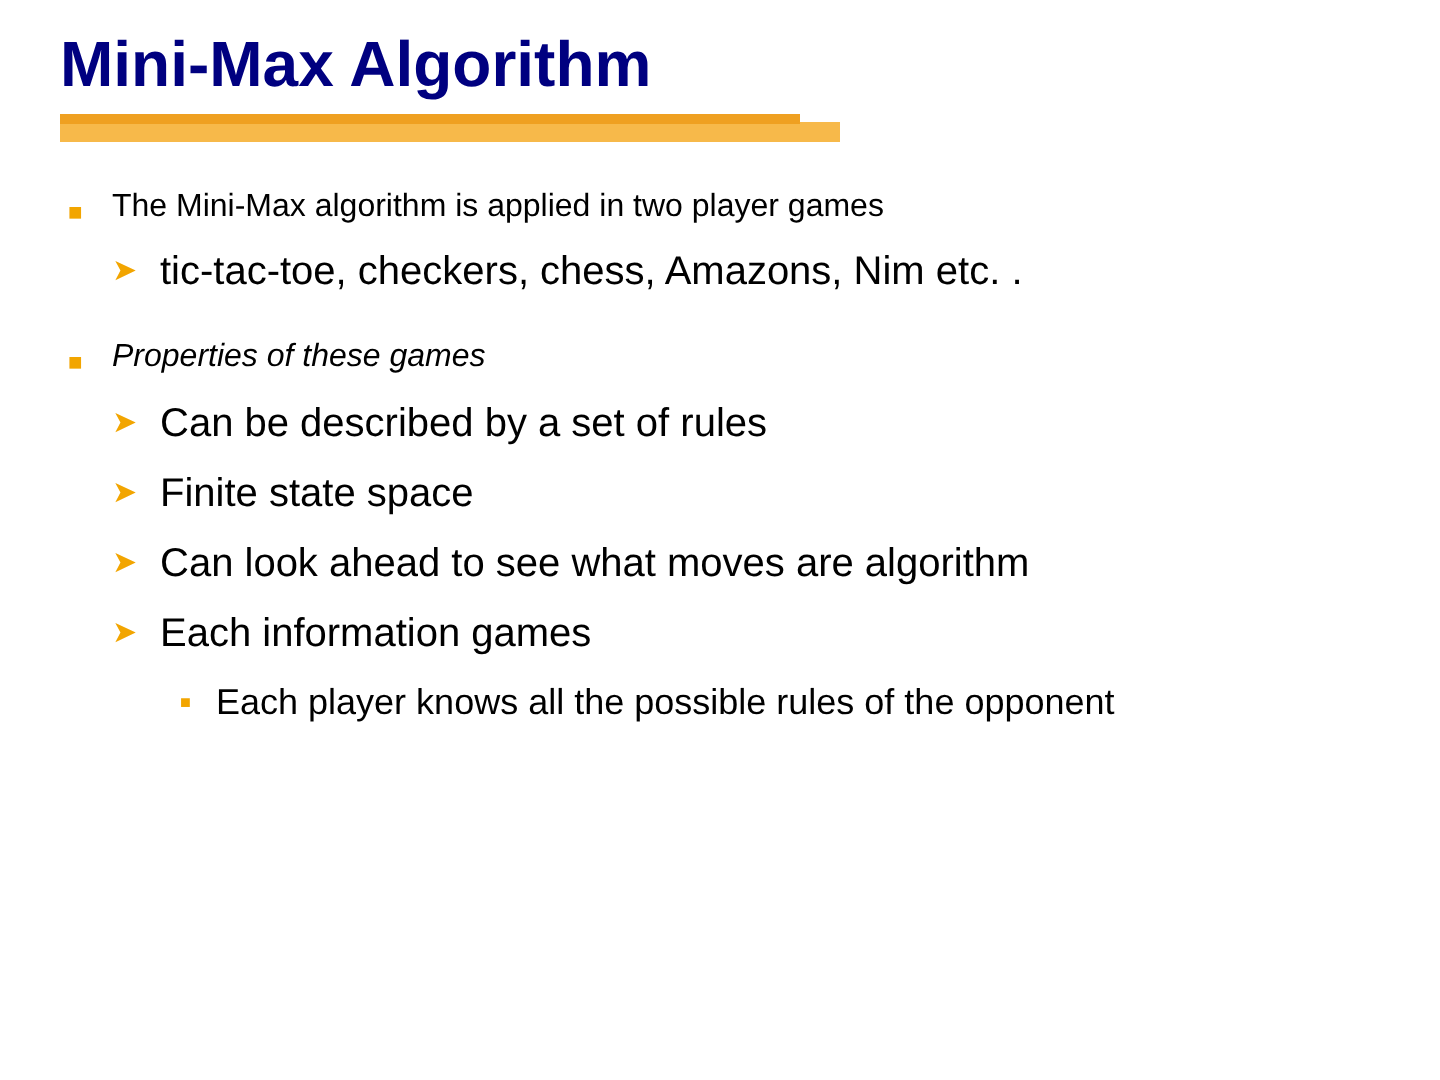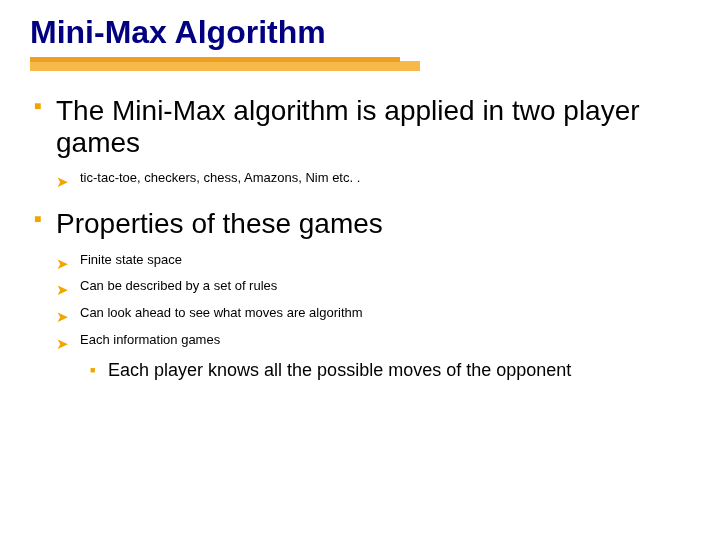--- a/index.html
+++ b/index.html
@@ -45,36 +45,36 @@
     top: 0;
     left: 0;
     width: 370px;
     height: 5px;
     background: #efa021;
   }
   ul { list-style: none; padding: 0; margin: 0; }
   li { position: relative; }
 
   .l1 {
-    font-size: 28px;
+    font-size: 16px;
     line-height: 1.15;
     padding-left: 26px;
     margin-bottom: 12px;
   }
   .l1::before {
     content: "■";
     position: absolute;
     left: 4px;
     top: 5px;
     font-size: 12px;
     color: #f2a500;
   }
 
   .l2 {
-    font-size: 13px;
+    font-size: 20px;
     font-family: Arial, Helvetica, sans-serif;
     line-height: 1.15;
     padding-left: 24px;
     margin-left: 26px;
     margin-bottom: 12px;
   }
   .l2::before {
     content: "➤";
     position: absolute;
     left: 0;
@@ -92,21 +92,21 @@
     margin-bottom: 10px;
   }
   .l3::before {
     content: "■";
     position: absolute;
     left: 2px;
     top: 5px;
     font-size: 9px;
     color: #f2a500;
   }
-  .gap-top { margin-top: 22px; }
+  .gap-top { margin-top: 22px; font-style: italic; }
 </style>
 </head>
 <body>
 
 <div class="slide">
   <div class="title">Mini-Max Algorithm</div>
   <div class="underline-wrap">
     <div class="underline-back"></div>
     <div class="underline-front"></div>
   </div>
@@ -115,25 +115,25 @@
     <li class="l1">The Mini-Max algorithm is applied in two player games</li>
     <li>
       <ul>
         <li class="l2">tic-tac-toe, checkers, chess, Amazons, Nim etc. .</li>
       </ul>
     </li>
 
     <li class="l1 gap-top">Properties of these games</li>
     <li>
       <ul>
+        <li class="l2">Can be described by a set of rules</li>
         <li class="l2">Finite state space</li>
-        <li class="l2">Can be described by a set of rules</li>
         <li class="l2">Can look ahead to see what moves are algorithm</li>
         <li class="l2">Each information games</li>
         <li>
           <ul>
-            <li class="l3">Each player knows all the possible moves of the opponent</li>
+            <li class="l3">Each player knows all the possible rules of the opponent</li>
           </ul>
         </li>
       </ul>
     </li>
   </ul>
 </div>
 
 </body></html>

